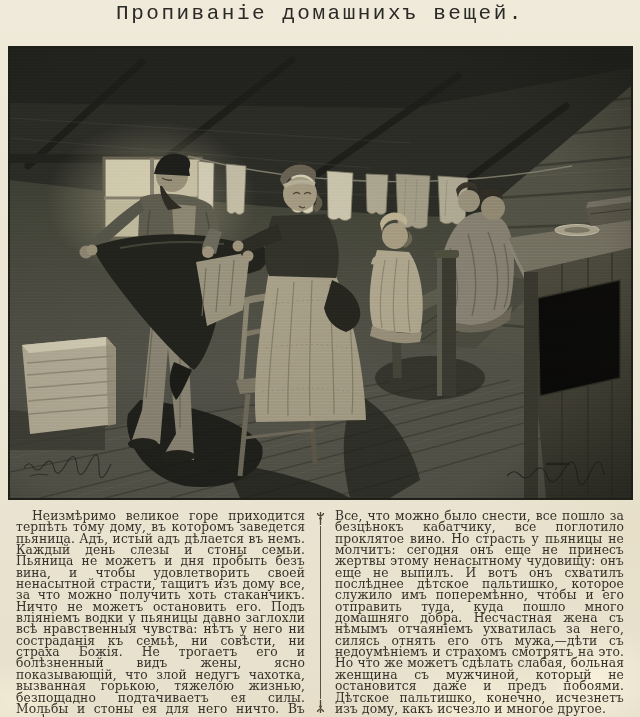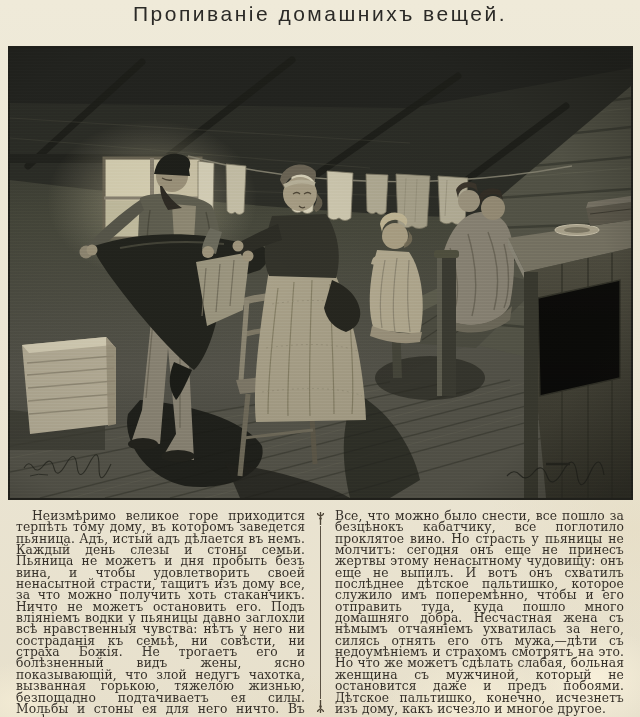--- a/index.html
+++ b/index.html
@@ -15,21 +15,21 @@
     background:
       radial-gradient(95px 75px at 595px 680px, rgba(249,241,219,.95), rgba(249,241,219,0) 72%),
       radial-gradient(130px 85px at 480px 712px, rgba(247,239,215,.85), rgba(247,239,215,0) 72%),
       radial-gradient(80px 55px at 18px 702px, rgba(245,237,213,.8), rgba(245,237,213,0) 72%),
       radial-gradient(210px 170px at 634px 530px, rgba(228,218,190,.45), rgba(228,218,190,0) 70%),
       radial-gradient(150px 60px at 320px 715px, rgba(229,219,193,.4), rgba(229,219,193,0) 70%);
   }
   #title{
     position:absolute;top:2px;left:0;width:640px;z-index:2;
     text-align:center;
-    font-family:Liberation Sans, sans-serif;
+    font-family:Liberation Mono, monospace;
     font-size:21px;letter-spacing:2.5px;color:#2b2a27;
   }
   #plate{
     position:absolute;left:8px;top:46px;width:621px;height:450px;
     border:2px solid #1f1f1a;background:#43443b;z-index:2;
   }
   #plate svg{display:block;}
   #engraving-texture{
     position:absolute;left:8px;top:46px;width:625px;height:454px;z-index:3;
     pointer-events:none;

